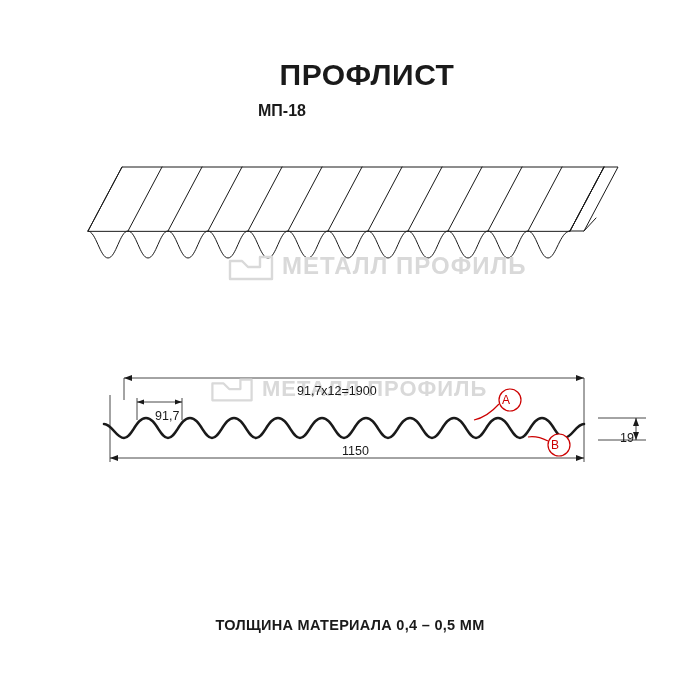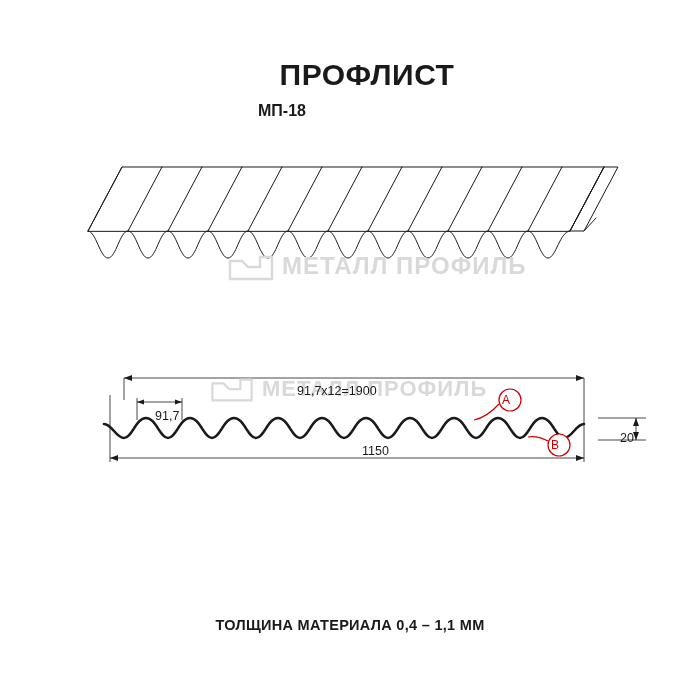--- a/index.html
+++ b/index.html
@@ -92,21 +92,21 @@
     top: 384px;
     left: 297px;
   }
   .t-pitch {
     top: 388px;
     left: 155px;
     margin-top: 21px;
   }
   .t-bottom {
     top: 444px;
-    left: 362px;
+    left: 342px;
   }
   .t-height {
     top: 431px;
     left: 620px;
   }
   .cal-label {
     position: absolute;
     font-size: 12px;
     color: #cc0000;
     font-weight: normal;
@@ -252,19 +252,19 @@
 
   <div class="wm wm2">
     <svg class="wm-icon" width="44" height="28" viewBox="0 0 46 30">
       <path d="M2 26 L2 8 L14 8 L20 14 L32 14 L32 4 L44 4 L44 26 Z" fill="none" stroke="#d9d9d9" stroke-width="2.4" stroke-linejoin="round"></path>
     </svg><span>МЕТАЛЛ ПРОФИЛЬ</span>
   </div>
 
   <div class="dimtext t-top">91,7х12=1900</div>
   <div class="dimtext t-pitch">91,7</div>
   <div class="dimtext t-bottom">1150</div>
-  <div class="dimtext t-height">20</div>
+  <div class="dimtext t-height">19</div>
 
   <div class="cal-label cal-a">A</div>
   <div class="cal-label cal-b">B</div>
 
-  <div class="footnote">ТОЛЩИНА МАТЕРИАЛА 0,4 – 1,1 ММ</div>
+  <div class="footnote">ТОЛЩИНА МАТЕРИАЛА 0,4 – 0,5 ММ</div>
 </div>
 
 </body></html>

